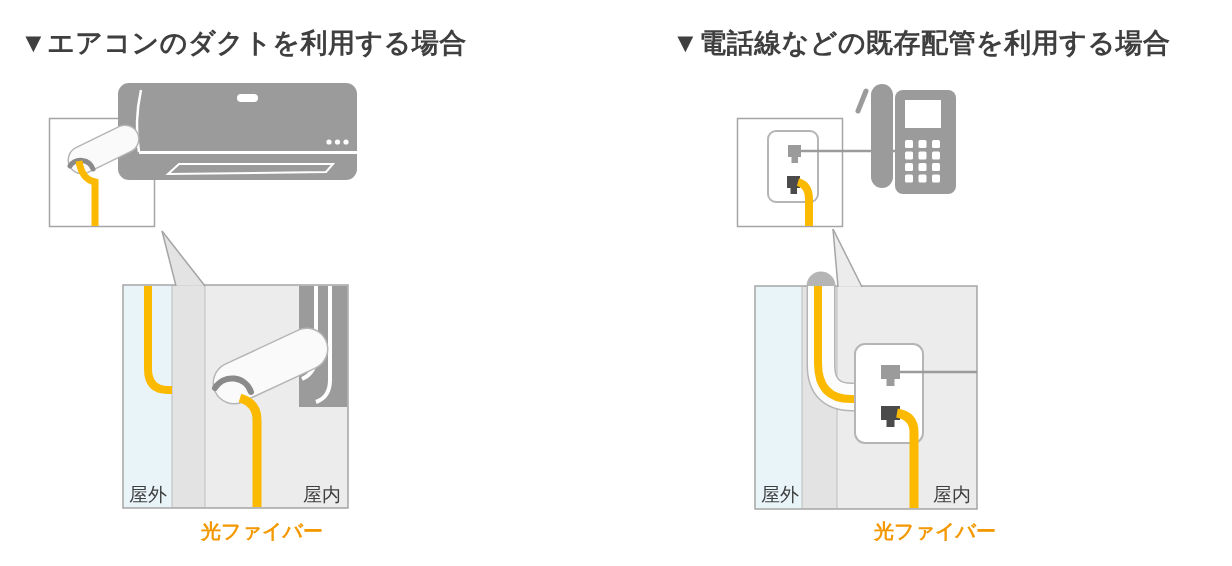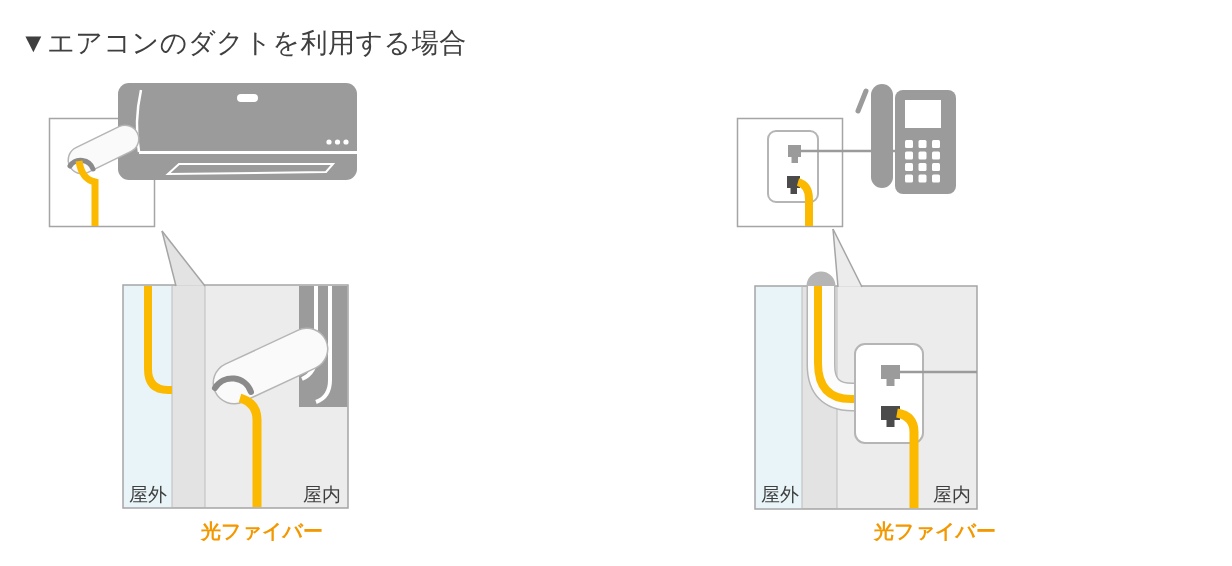--- a/index.html
+++ b/index.html
@@ -1,19 +1,19 @@
 <!DOCTYPE html>
 <html style="--title_text: #3f3f3f; --icon_gray: #9b9b9b; --dark_jack: #4b4b4b; --fiber_yellow: #fbba00; --fiber_label_orange: #f39800; --outdoor_blue: #e9f4f9; --wall_gray: #e3e3e3; --indoor_gray: #ececec; --box_border: #a5a5a5; --duct_white: #fafafa;"><head>
 <meta charset="utf-8">
 <style>
   html,body{margin:0;padding:0;background:#fff;}
   body{width:1232px;height:566px;overflow:hidden;
        font-family:"Liberation Sans","DejaVu Sans",sans-serif;}
   .canvas{position:relative;width:1232px;height:566px;background:#fff;}
-  .fig-title{position:absolute;top:25px;margin:0;font-size:27px;font-weight:400;
+  .fig-title{position:absolute;top:25px;margin:0;font-size:27px;font-weight:700;
              letter-spacing:0.5px;color:var(--title_text);white-space:nowrap;}
   #title-aircon{left:20px;}
   #title-phone{left:672px;}
   svg{position:absolute;left:0;top:0;}
   .st-gray{fill:var(--icon_gray);}
   .jack-dark{fill:var(--dark_jack);}
   .blue{fill:var(--outdoor_blue);}
   .wall{fill:var(--wall_gray);}
   .indoor{fill:var(--indoor_gray);}
   .zoom-box{fill:#ffffff;stroke:var(--box_border);stroke-width:1.5;}
@@ -33,20 +33,21 @@
             font-family:"Liberation Sans","DejaVu Sans",sans-serif;}
   .fiber-label{fill:var(--fiber_label_orange);font-size:20px;font-weight:700;
             font-family:"Liberation Sans","DejaVu Sans",sans-serif;text-anchor:middle;}
 </style>
 </head>
 <body>
 
 <div class="canvas">
 
   <h2 id="title-aircon" class="fig-title">▼エアコンのダクトを利用する場合</h2>
+  <h2 id="title-phone" class="fig-title">▼電話線などの既存配管を利用する場合</h2>
 
   <svg width="1232" height="566" viewBox="0 0 1232 566">
 
     <g>
       <rect x="49.5" y="118.5" width="105" height="108" class="zoom-box"></rect>
       <g>
         <rect x="118" y="83" width="239" height="97" rx="11" class="st-gray"></rect>
         <path d="M141,90 Q134,122 139,152" class="white-detail" stroke-width="2.5"></path>
         <rect x="237" y="94" width="21" height="8" rx="4" fill="#ffffff"></rect>
         <line x1="139" y1="152.5" x2="357" y2="152.5" class="white-detail" stroke-width="3"></line>

